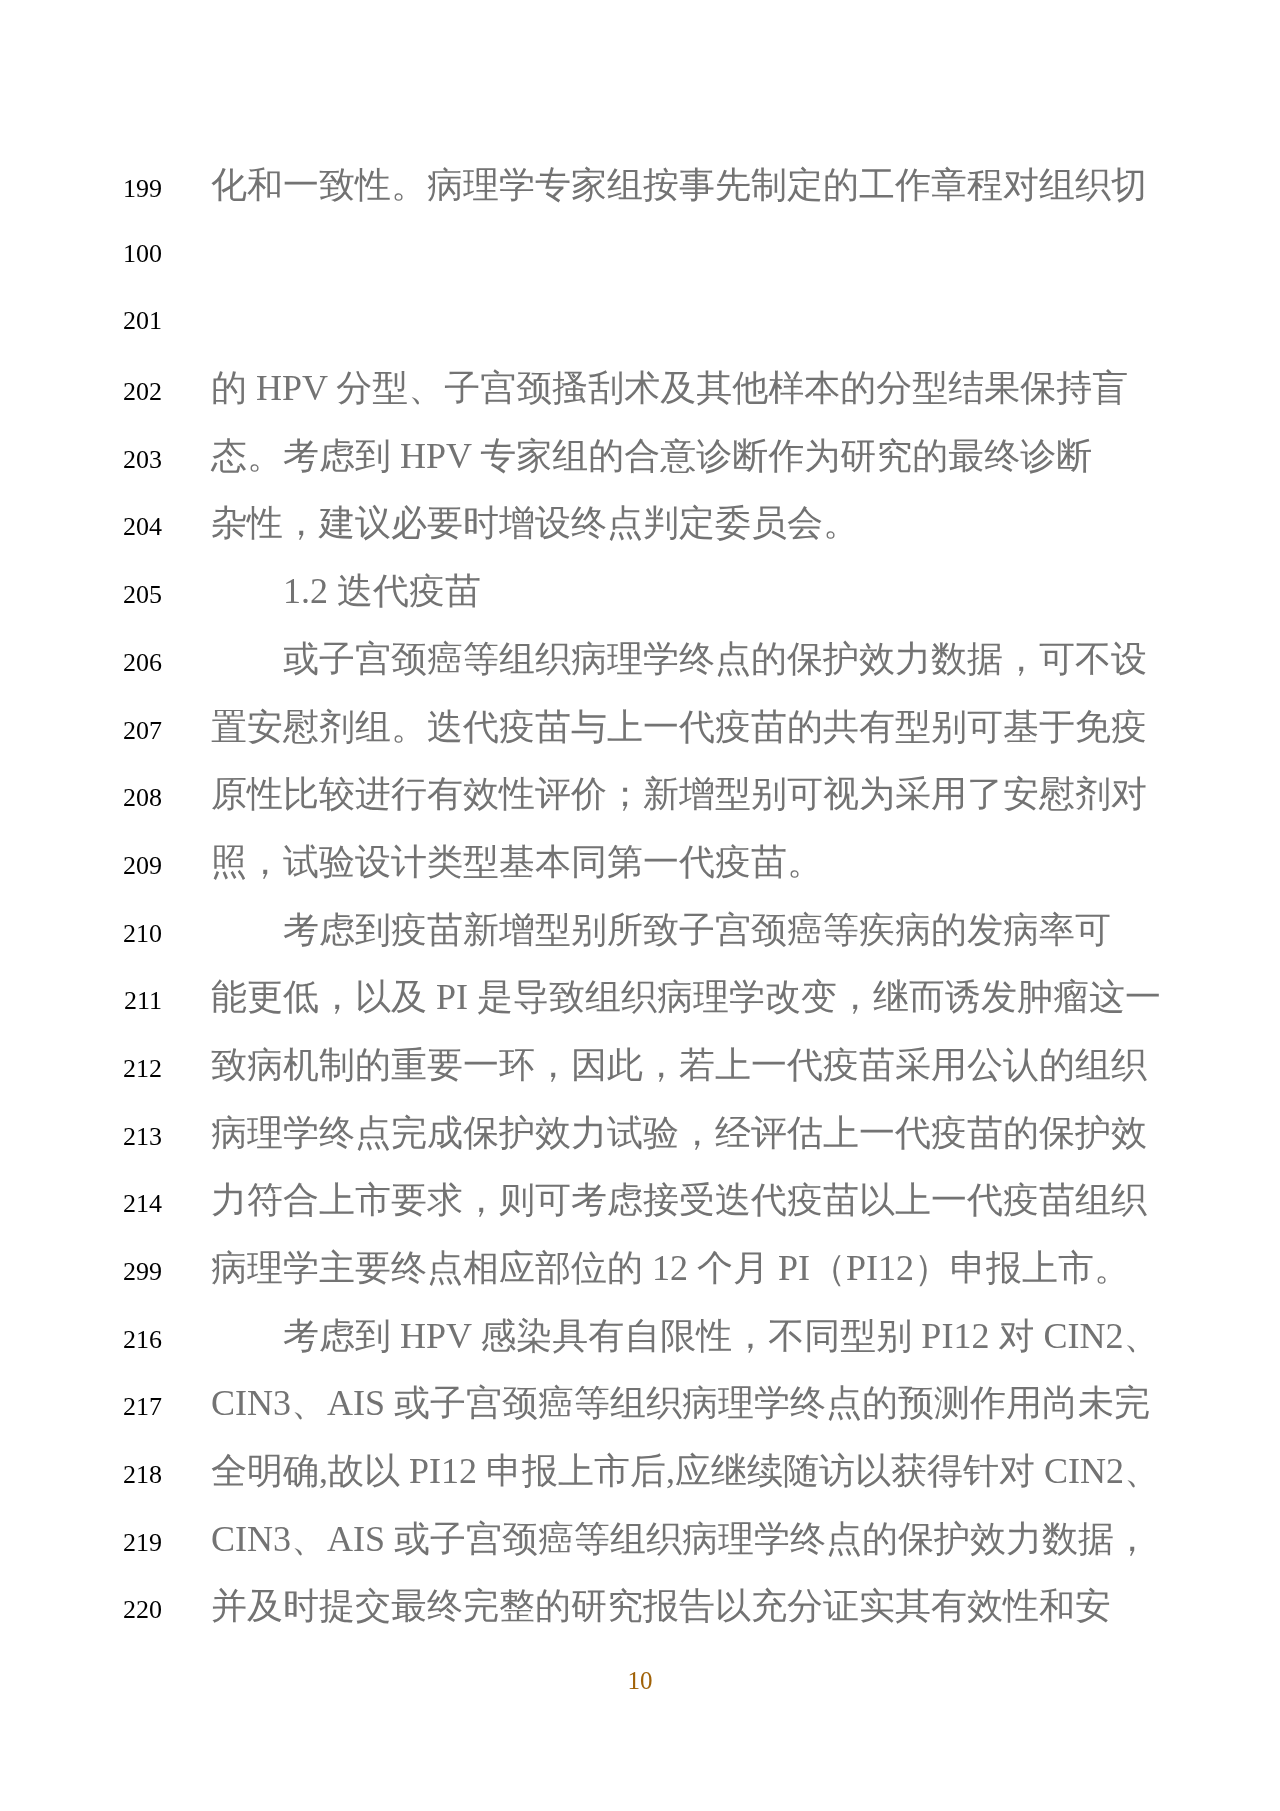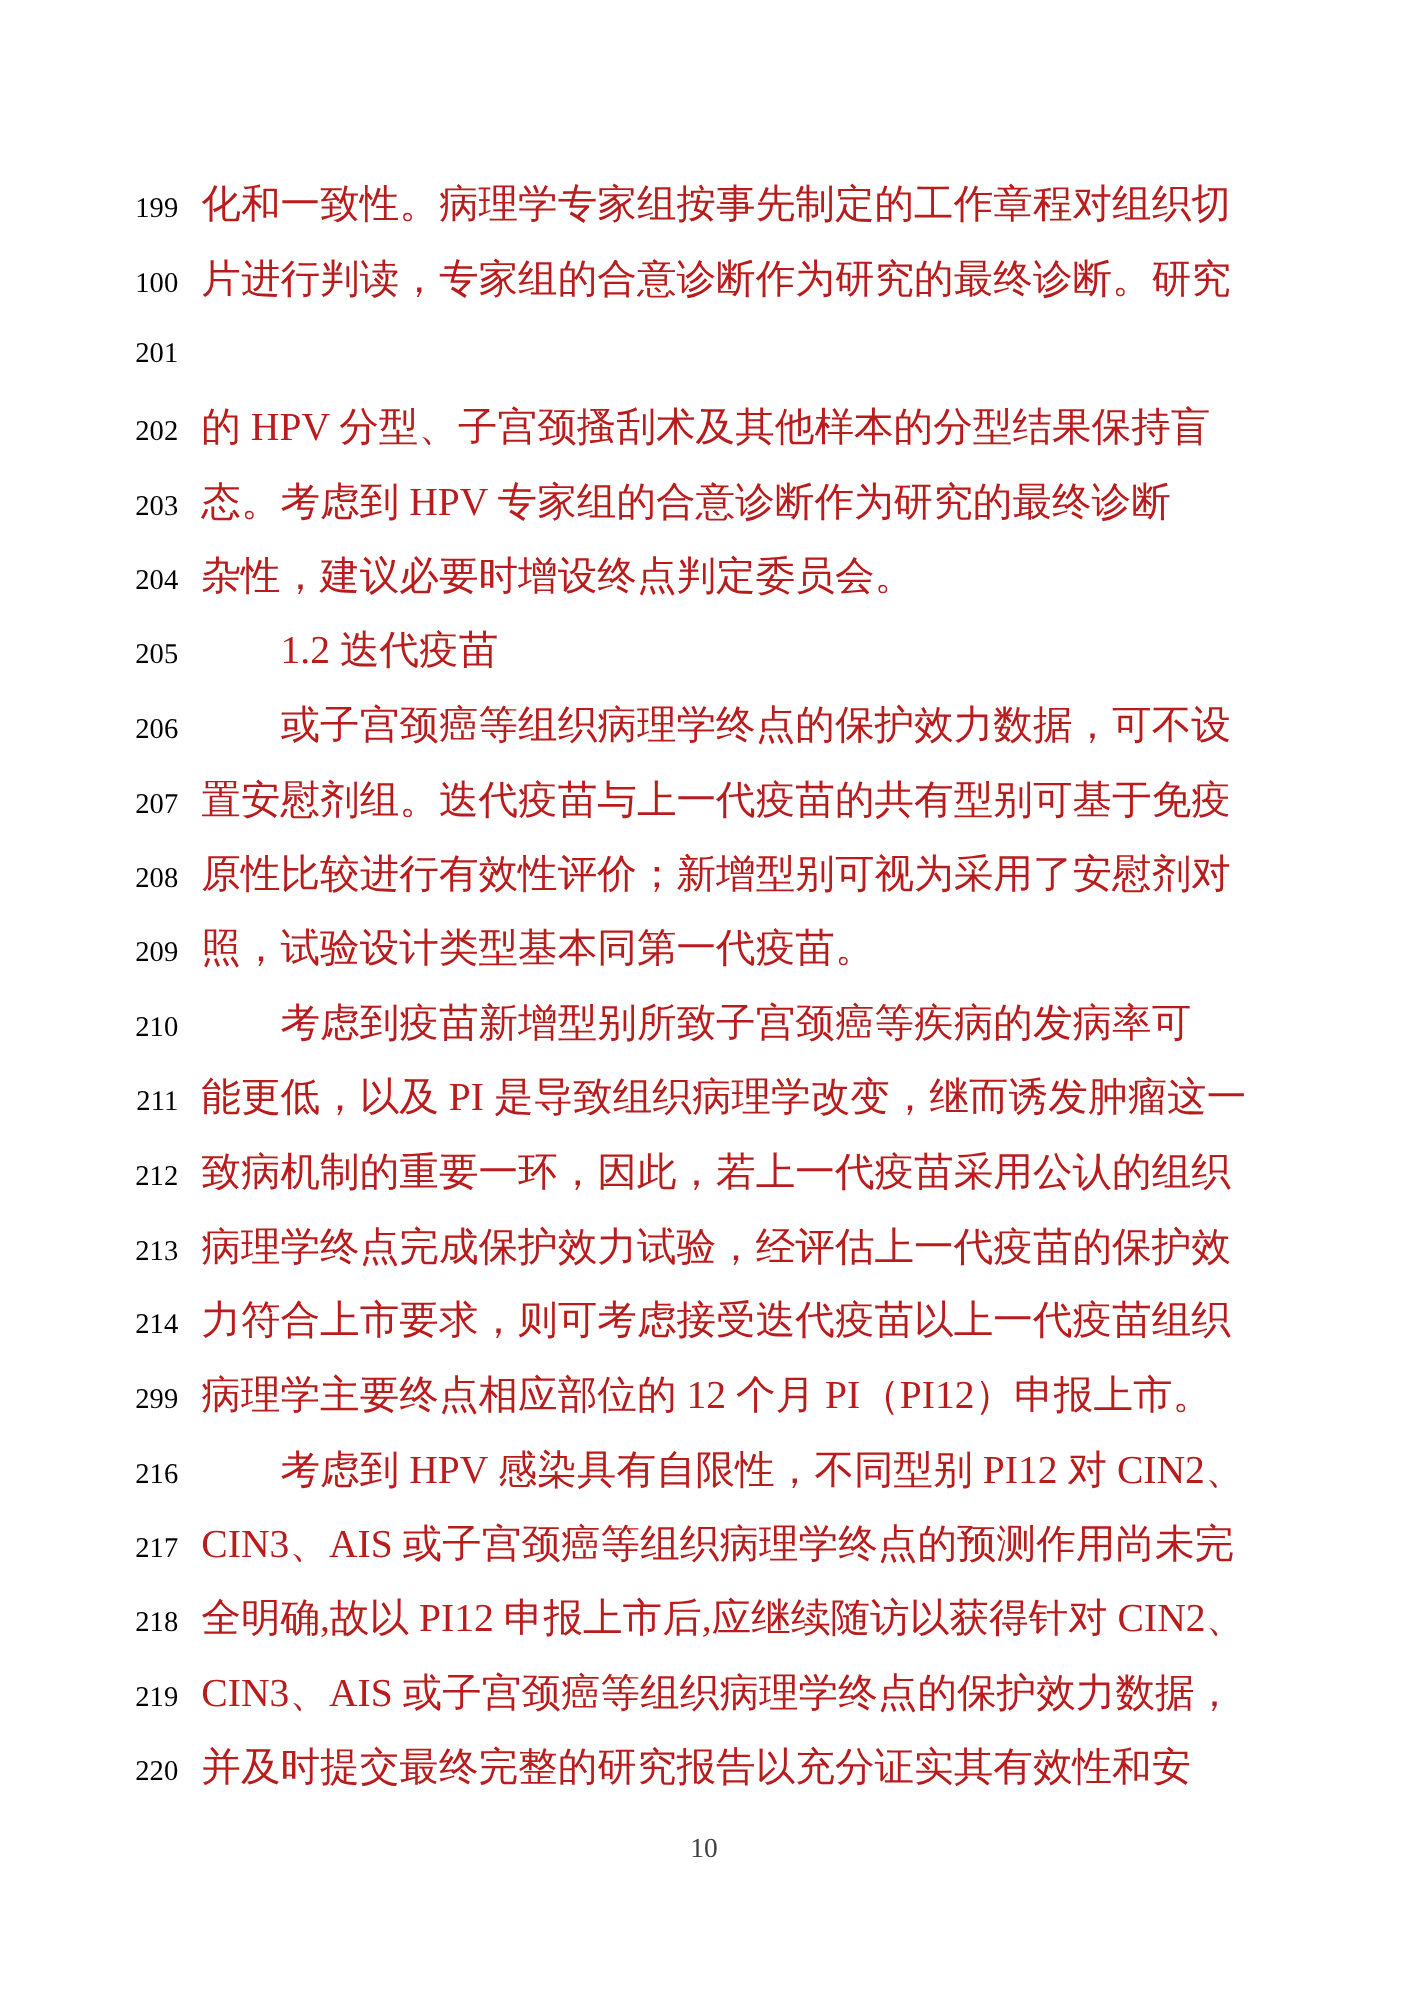--- a/index.html
+++ b/index.html
@@ -33,53 +33,52 @@
     display: block;
     width: 162px;
     flex: 0 0 162px;
     text-align: right;
     font-size: 26px;
     line-height: 67.7px;
     color: #000000;
   }
   .lt {
     display: block;
-    margin-left: 21px;
+    margin-left: 49px;
     width: 960px;
     font-size: 36px;
     line-height: 67.7px;
     letter-spacing: 0px;
-    color: #b91c1c;
+    color: #737373;
   }
   .line.indent .lt {
     padding-left: 72px;
   }
   .pagenum {
     position: absolute;
     left: 0;
     right: 0;
     top: 1666px;
     text-align: center;
     font-size: 25px;
     line-height: 30px;
-    color: #404040;
+    color: #a16207;
   }
 </style>
 </head>
 <body>
 
 <div class="page">
   <div class="lines" id="lines">
       <div class="line">
     <span class="ln">199</span>
     <span class="lt">化和一致性。病理学专家组按事先制定的工作章程对组织切</span>
   </div>
       <div class="line">
     <span class="ln">100</span>
-    <span class="lt">片进行判读，专家组的合意诊断作为研究的最终诊断。研究</span>
   </div>
       <div class="line">
     <span class="ln">201</span>
   </div>
       <div class="line">
     <span class="ln">202</span>
     <span class="lt">的 HPV 分型、子宫颈搔刮术及其他样本的分型结果保持盲</span>
   </div>
       <div class="line">
     <span class="ln">203</span>

